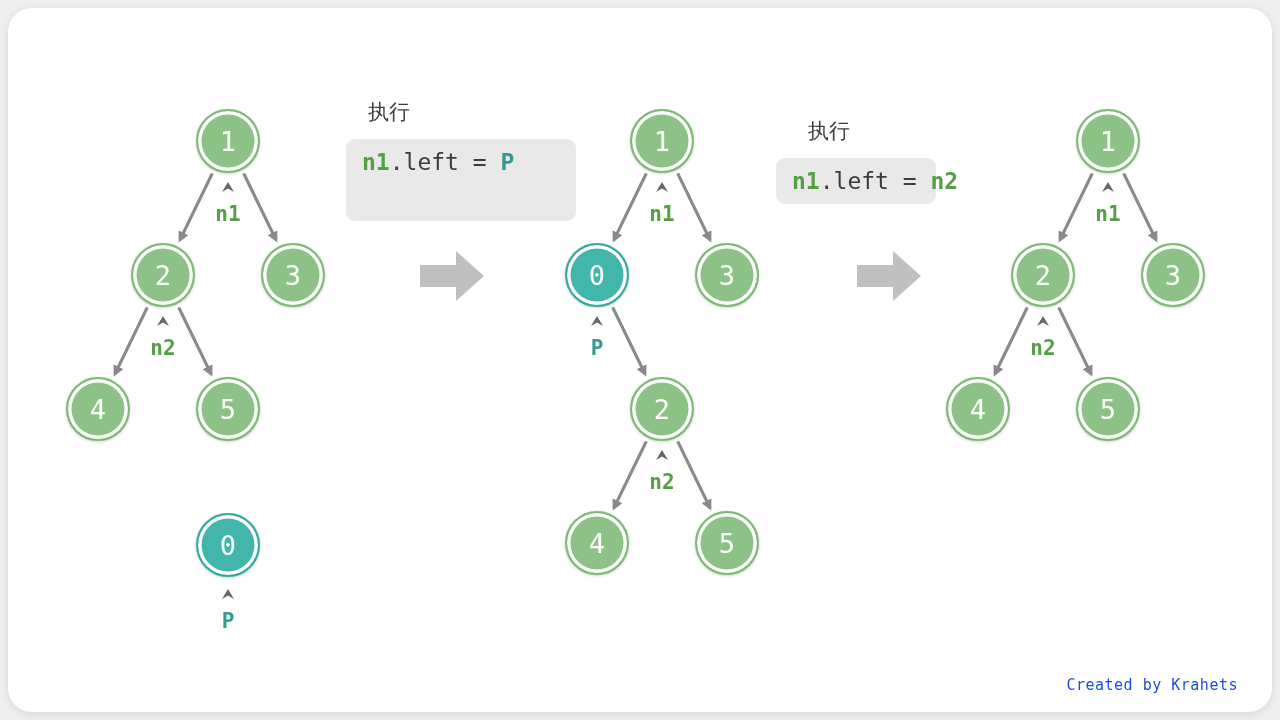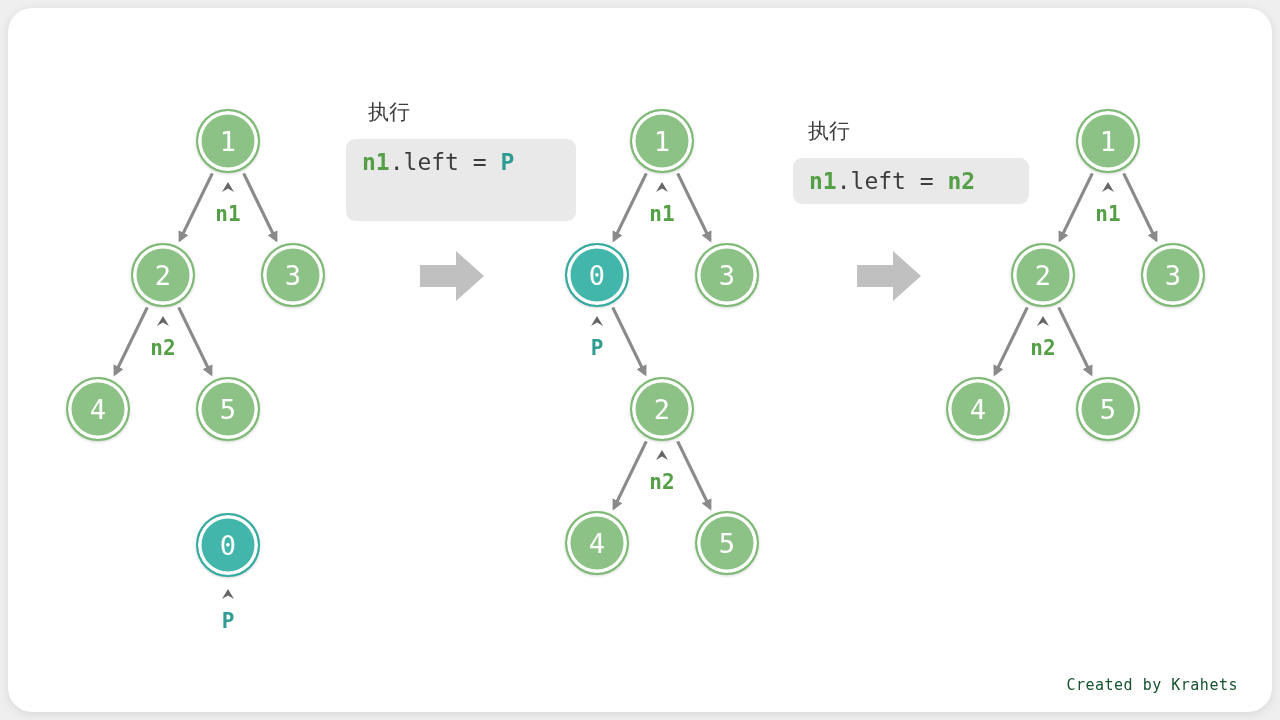--- a/index.html
+++ b/index.html
@@ -72,21 +72,21 @@
     white-space: pre;
   }
   .tok-green { color: #55a047; font-weight: bold; }
   .tok-teal  { color: #2f9c91; font-weight: bold; }
   .credit {
     position: absolute;
     right: 42px; top: 676px;
     font-family: "DejaVu Sans Mono", "Liberation Mono", monospace;
     font-size: 15px;
     letter-spacing: 0.5px;
-    color: #14532d;
+    color: #1d4ed8;
   }
 </style>
 </head>
 <body>
 
 <div class="card"></div>
 
 <svg class="layer" viewBox="0 0 1280 720">
   <defs>
     <marker id="ah" markerUnits="userSpaceOnUse" markerWidth="12" markerHeight="11" refX="8" refY="5.5" orient="auto">
@@ -183,21 +183,21 @@
   <div class="node green" style="left:695px;top:511px">
       <span>5</span>
     </div>
   <div class="ptr green" style="left:662px;top:202px">n1</div>
   <div class="ptr teal" style="left:597px;top:336px">P</div>
   <div class="ptr green" style="left:662px;top:470px">n2</div>
 </div>
 
 <div>
   <div class="exec-title" style="left:808px;top:117px">执行</div>
-  <div class="codebox" style="left:793px;top:158px;width:236px;height:46px">
+  <div class="codebox" style="left:776px;top:158px;width:160px;height:46px">
     <div class="code-line"><span class="tok-green">n1</span><span>.left = </span><span class="tok-green">n2</span></div>
   </div>
 </div>
 
 <div>
   <div class="node green" style="left:1076px;top:109px">
       <span>1</span>
     </div>
   <div class="node green" style="left:1011px;top:243px">
       <span>2</span>

